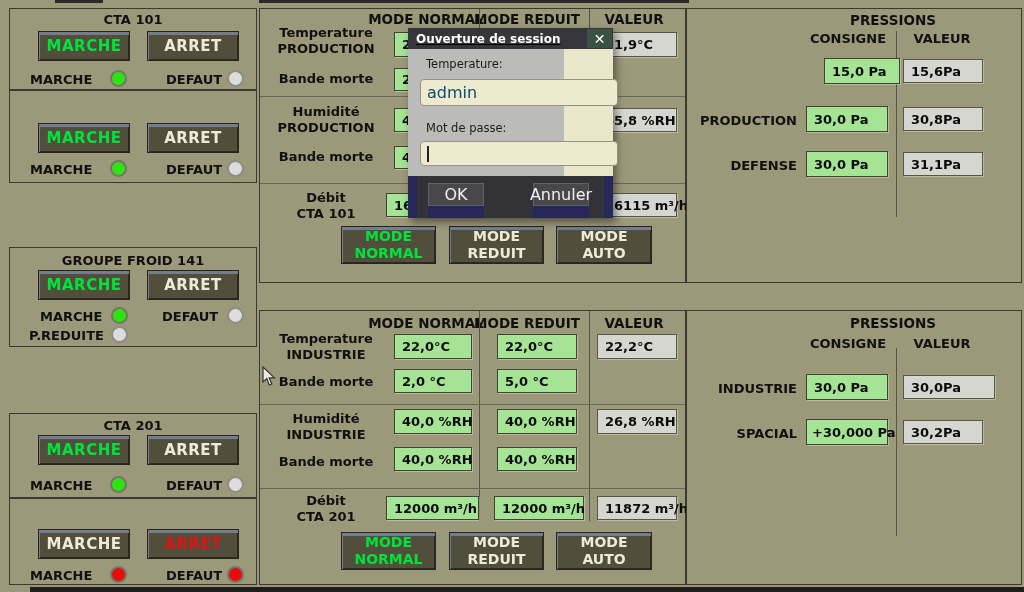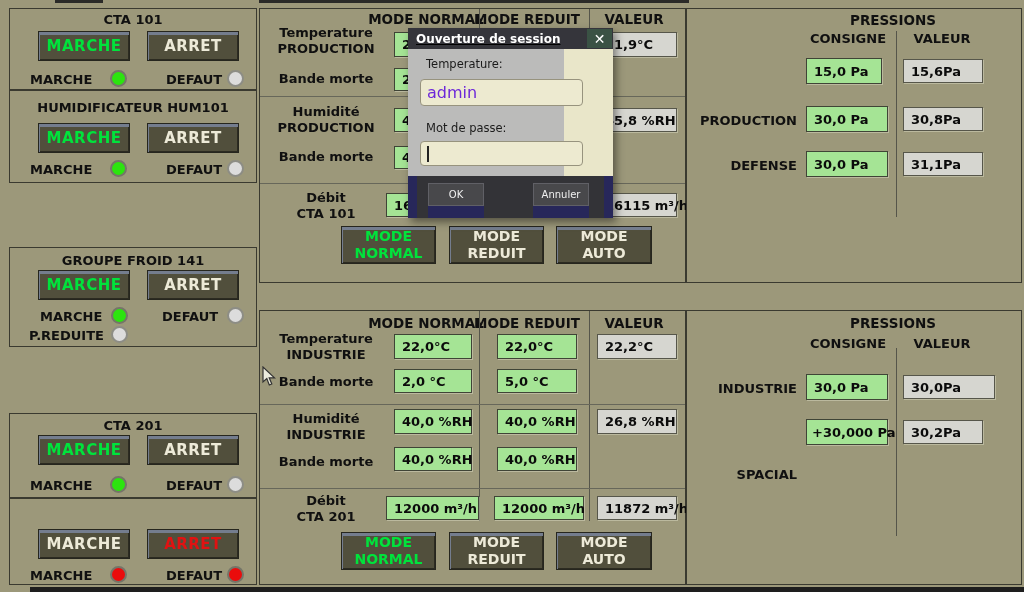--- a/index.html
+++ b/index.html
@@ -35,27 +35,27 @@
   .vsep{position:absolute;width:1px;background:#55554a;}
   .hsep{position:absolute;height:1px;background:#67675a;}
   .topline{position:absolute;height:3px;background:#2a2a28;top:0;}
   .bottom-strip{position:absolute;left:30px;width:994px;top:587px;height:5px;background:#1e1e1e;}
   
   .dialog{position:absolute;left:408px;top:28px;width:205px;height:190px;z-index:10;box-shadow:3px 4px 8px rgba(0,0,0,.45);text-decoration:underline;}
   .dlg-title{position:relative;height:21px;background:#35353b;color:#ffffff;font-size:12px;font-weight:bold;display:flex;align-items:center;padding-left:8px;box-sizing:border-box;}
   .dlg-close{position:absolute;right:1px;top:1px;width:25px;height:19px;background:#3a5244;color:#fff;display:flex;align-items:center;justify-content:center;font-size:14px;cursor:pointer;}
   .dlg-body{position:relative;height:127px;background:linear-gradient(to right,#bbbbba 0,#bbbbba 76%,#e9e6c9 76%,#e9e6c9 100%);}
   .dlg-label{position:absolute;font-size:11.5px;color:#1b1b1b;}
-  .dlg-input{position:absolute;left:12px;width:163px;background:#edead0;border:1px solid #97937e;border-radius:4px;
-    box-sizing:border-box;display:flex;align-items:center;padding:0 6px;font-size:16px;color:#6d28d9;cursor:text;}
+  .dlg-input{position:absolute;left:12px;width:198px;background:#edead0;border:1px solid #97937e;border-radius:4px;
+    box-sizing:border-box;display:flex;align-items:center;padding:0 6px;font-size:16px;color:#0c4a6e;cursor:text;}
   .caret{display:inline-block;width:2px;height:16px;background:#222;}
   .dlg-bar{position:relative;height:42px;background:#333337;}
   .dlg-edge{position:absolute;top:0;width:9px;height:42px;background:#27275a;}
   .dlg-btn{position:absolute;top:7px;width:56px;height:23px;background:#48484b;border:1px solid #606066;box-sizing:border-box;
-    color:#f0f0f0;font-size:10px;display:flex;align-items:center;justify-content:center;cursor:pointer;}
+    color:#f0f0f0;font-size:16px;display:flex;align-items:center;justify-content:center;cursor:pointer;}
   .dlg-btn-shadow{position:absolute;top:30px;height:12px;background:#27275a;}
   .cursor{position:absolute;left:262px;top:366px;z-index:20;}
 </style>
 </head>
 <body>
 
 <div id="screen">
 
   <div class="topline" style="left:55px;width:48px;"></div>
   <div class="topline" style="left:259px;width:430px;"></div>
@@ -64,21 +64,20 @@
     <div class="m-title" style="top:3px;">CTA 101</div>
     <div class="cmd-btn" style="left:28px;top:22px;width:92px;height:30px;" data-state="green">MARCHE</div>
     <div class="cmd-btn" style="left:137px;top:22px;width:92px;height:30px;" data-state="white">ARRET</div>
     <div class="lbl" style="left:20px;top:63px;">MARCHE</div>
     <div class="led" style="left:100px;top:61px;" data-state="green"></div>
     <div class="lbl" style="left:156px;top:63px;">DEFAUT</div>
     <div class="led" style="left:217px;top:61px;" data-state="gray"></div>
   </div>
 
   <div class="panel" style="left:9px;top:90px;width:248px;height:93px;">
-    <div class="m-title" style="top:9px;">HUMIDIFICATEUR HUM101</div>
     <div class="cmd-btn" style="left:28px;top:32px;width:92px;height:30px;" data-state="green">MARCHE</div>
     <div class="cmd-btn" style="left:137px;top:32px;width:92px;height:30px;" data-state="white">ARRET</div>
     <div class="lbl" style="left:20px;top:71px;">MARCHE</div>
     <div class="led" style="left:100px;top:69px;" data-state="green"></div>
     <div class="lbl" style="left:156px;top:71px;">DEFAUT</div>
     <div class="led" style="left:217px;top:69px;" data-state="gray"></div>
   </div>
 
   <div class="panel" style="left:9px;top:247px;width:248px;height:100px;">
     <div class="m-title" style="top:5px;">GROUPE FROID 141</div>
@@ -228,21 +227,21 @@
         <span>AUTO</span>
     </div>
   </div>
 
   <div class="panel" style="left:686px;top:8px;width:336px;height:275px;">
     <div class="hdr" style="left:206px;top:3px;">PRESSIONS</div>
     <div class="hdr" style="left:161px;top:22px;font-size:13px;">CONSIGNE</div>
     <div class="hdr" style="left:255px;top:22px;font-size:13px;">VALEUR</div>
     <div class="vsep" style="left:209px;top:22px;height:186px;"></div>
 
-    <div class="vbox green" style="left:119px;top:49px;width:76px;height:26px;">15,0 Pa</div>
+    <div class="vbox green" style="left:137px;top:49px;width:76px;height:26px;">15,0 Pa</div>
     <div class="vbox gray" style="left:216px;top:50px;width:80px;height:24px;">15,6Pa</div>
 
     <div class="p-lbl" style="top:104px;">
       <span>PRODUCTION</span>
     </div>
     <div class="vbox green" style="left:119px;top:97px;width:82px;height:26px;">30,0 Pa</div>
     <div class="vbox gray" style="left:216px;top:98px;width:80px;height:24px;">30,8Pa</div>
 
     <div class="p-lbl" style="top:149px;">
       <span>DEFENSE</span>
@@ -256,21 +255,21 @@
     <div class="hdr" style="left:161px;top:25px;font-size:13px;">CONSIGNE</div>
     <div class="hdr" style="left:255px;top:25px;font-size:13px;">VALEUR</div>
     <div class="vsep" style="left:209px;top:37px;height:188px;"></div>
 
     <div class="p-lbl" style="top:70px;">
       <span>INDUSTRIE</span>
     </div>
     <div class="vbox green" style="left:119px;top:63px;width:82px;height:26px;">30,0 Pa</div>
     <div class="vbox gray" style="left:216px;top:64px;width:92px;height:24px;">30,0Pa</div>
 
-    <div class="p-lbl" style="top:115px;margin-top:41px;">
+    <div class="p-lbl" style="top:115px;">
       <span>SPACIAL</span>
     </div>
     <div class="vbox green" style="left:119px;top:108px;width:82px;height:26px;padding-left:5px;">+30,000 Pa</div>
     <div class="vbox gray" style="left:216px;top:109px;width:80px;height:24px;">30,2Pa</div>
   </div>
 
   <div class="bottom-strip"></div>
 
   <div class="dialog">
     <div class="dlg-title">

